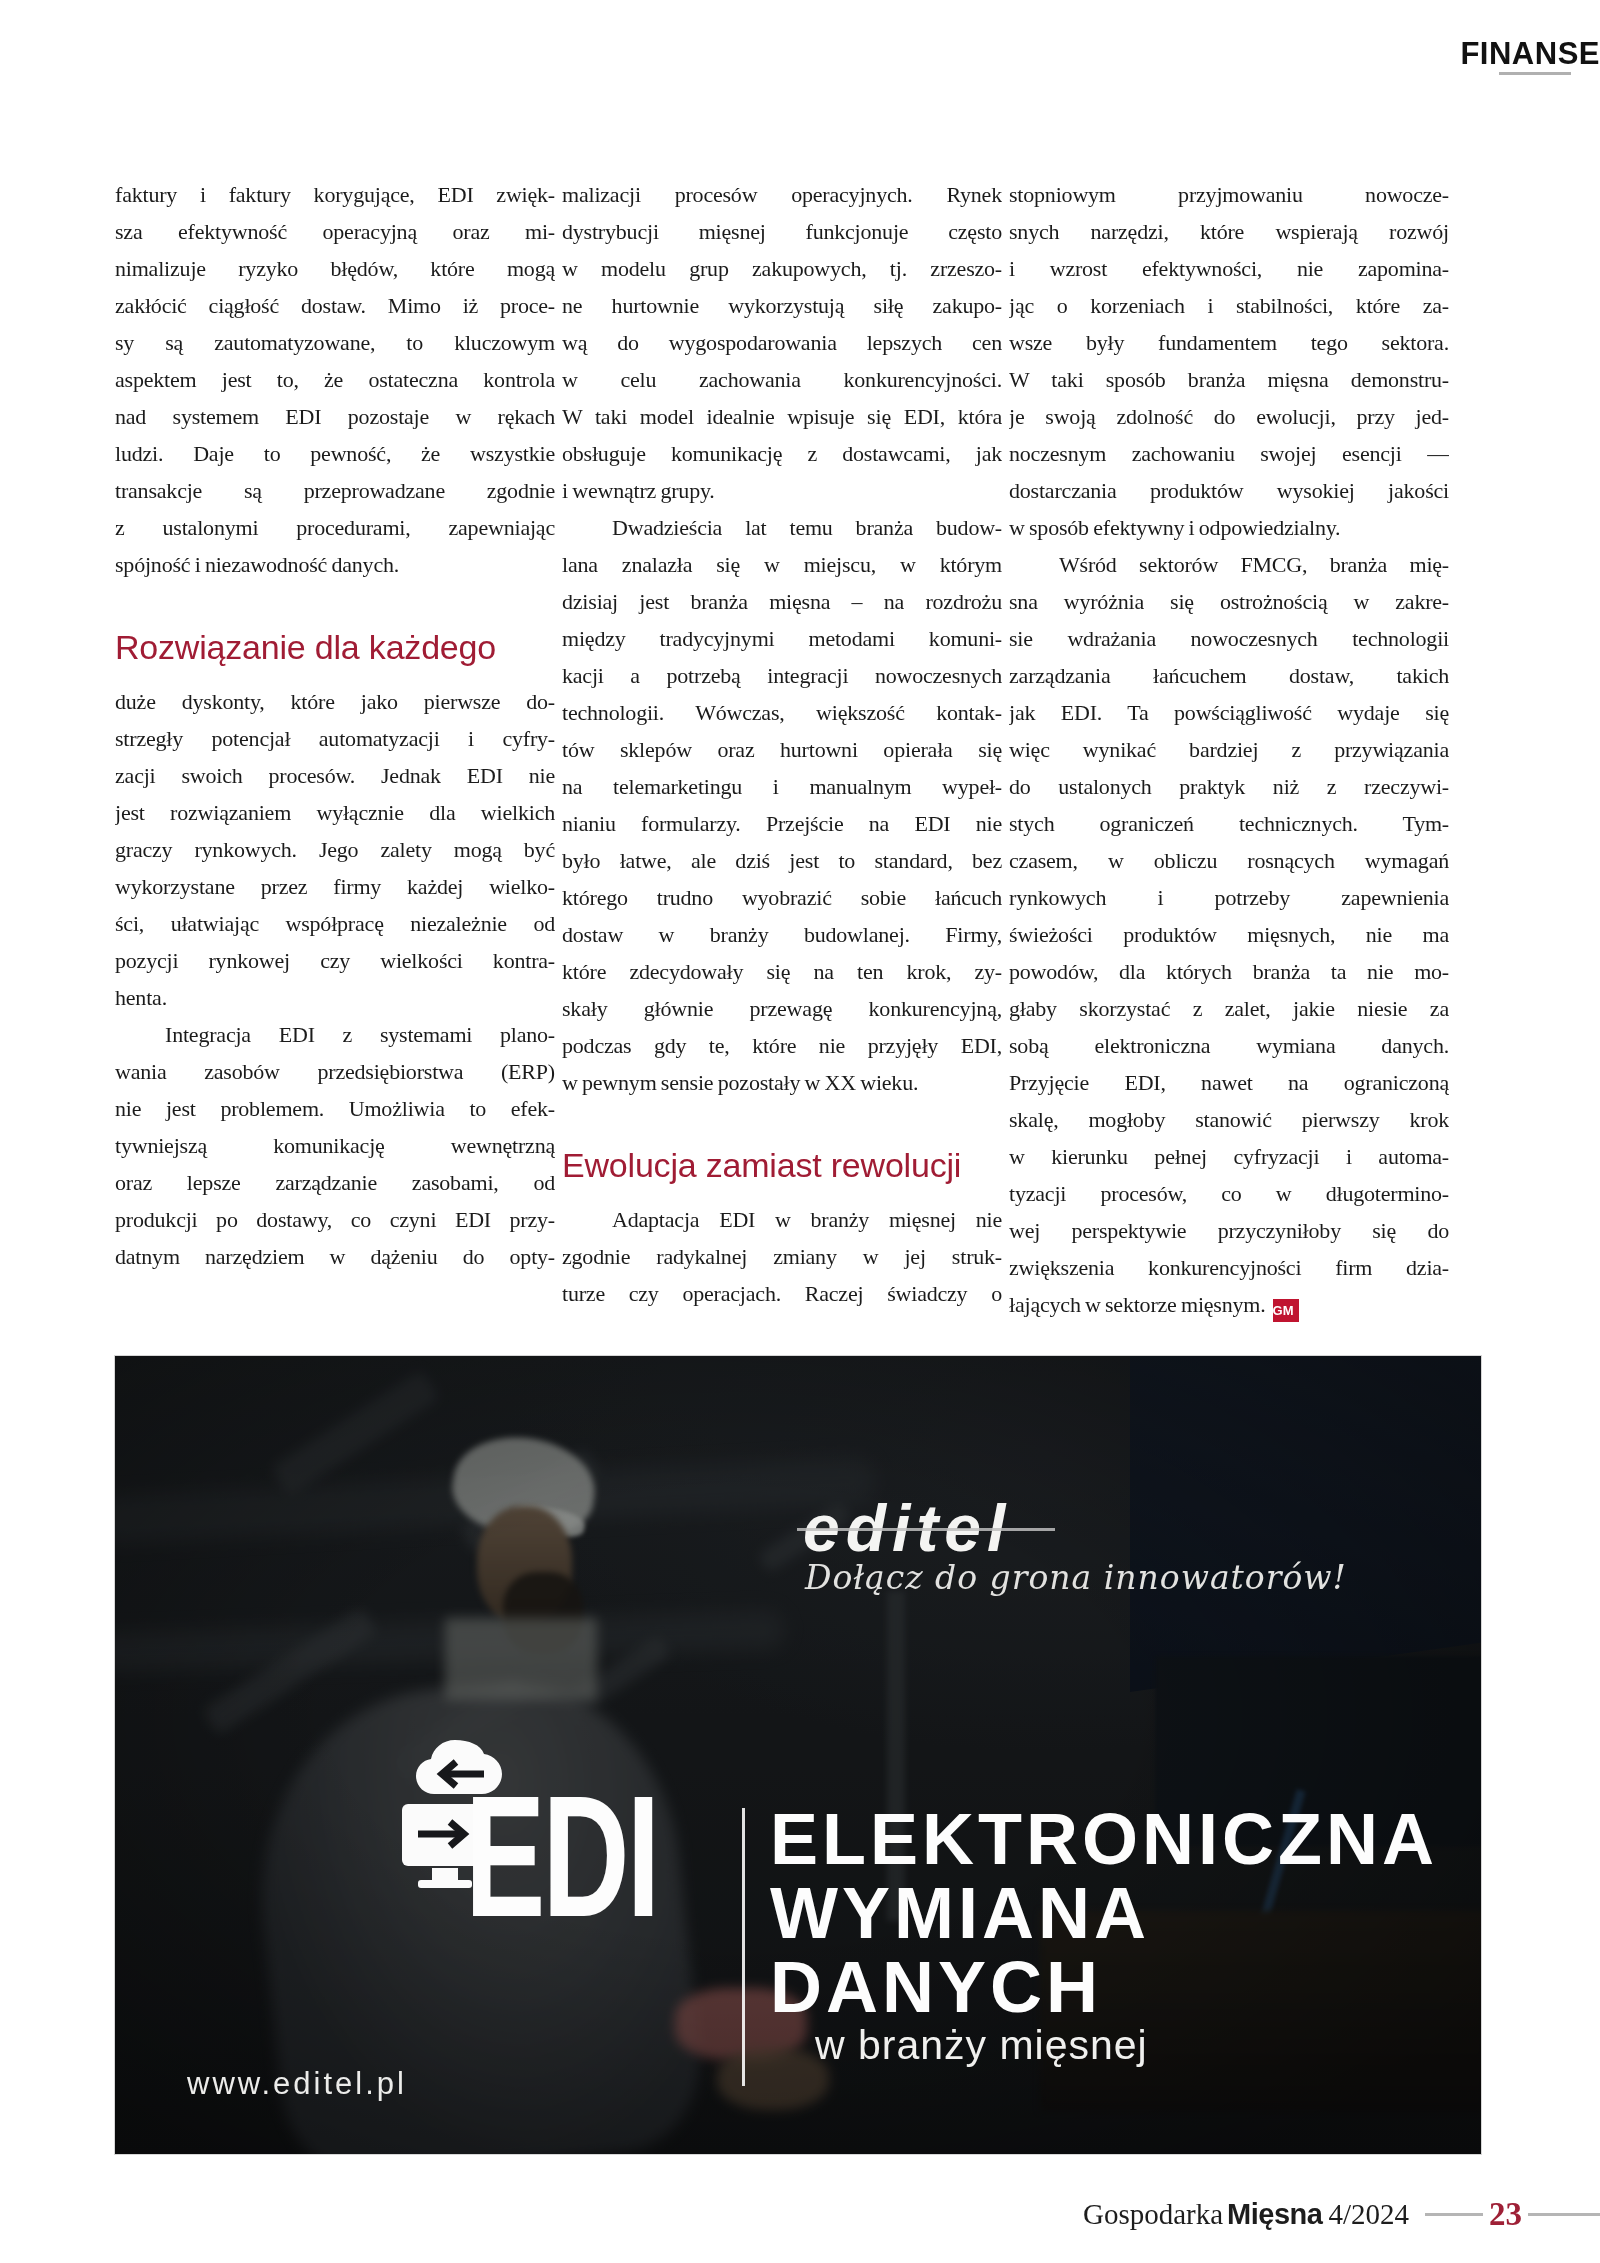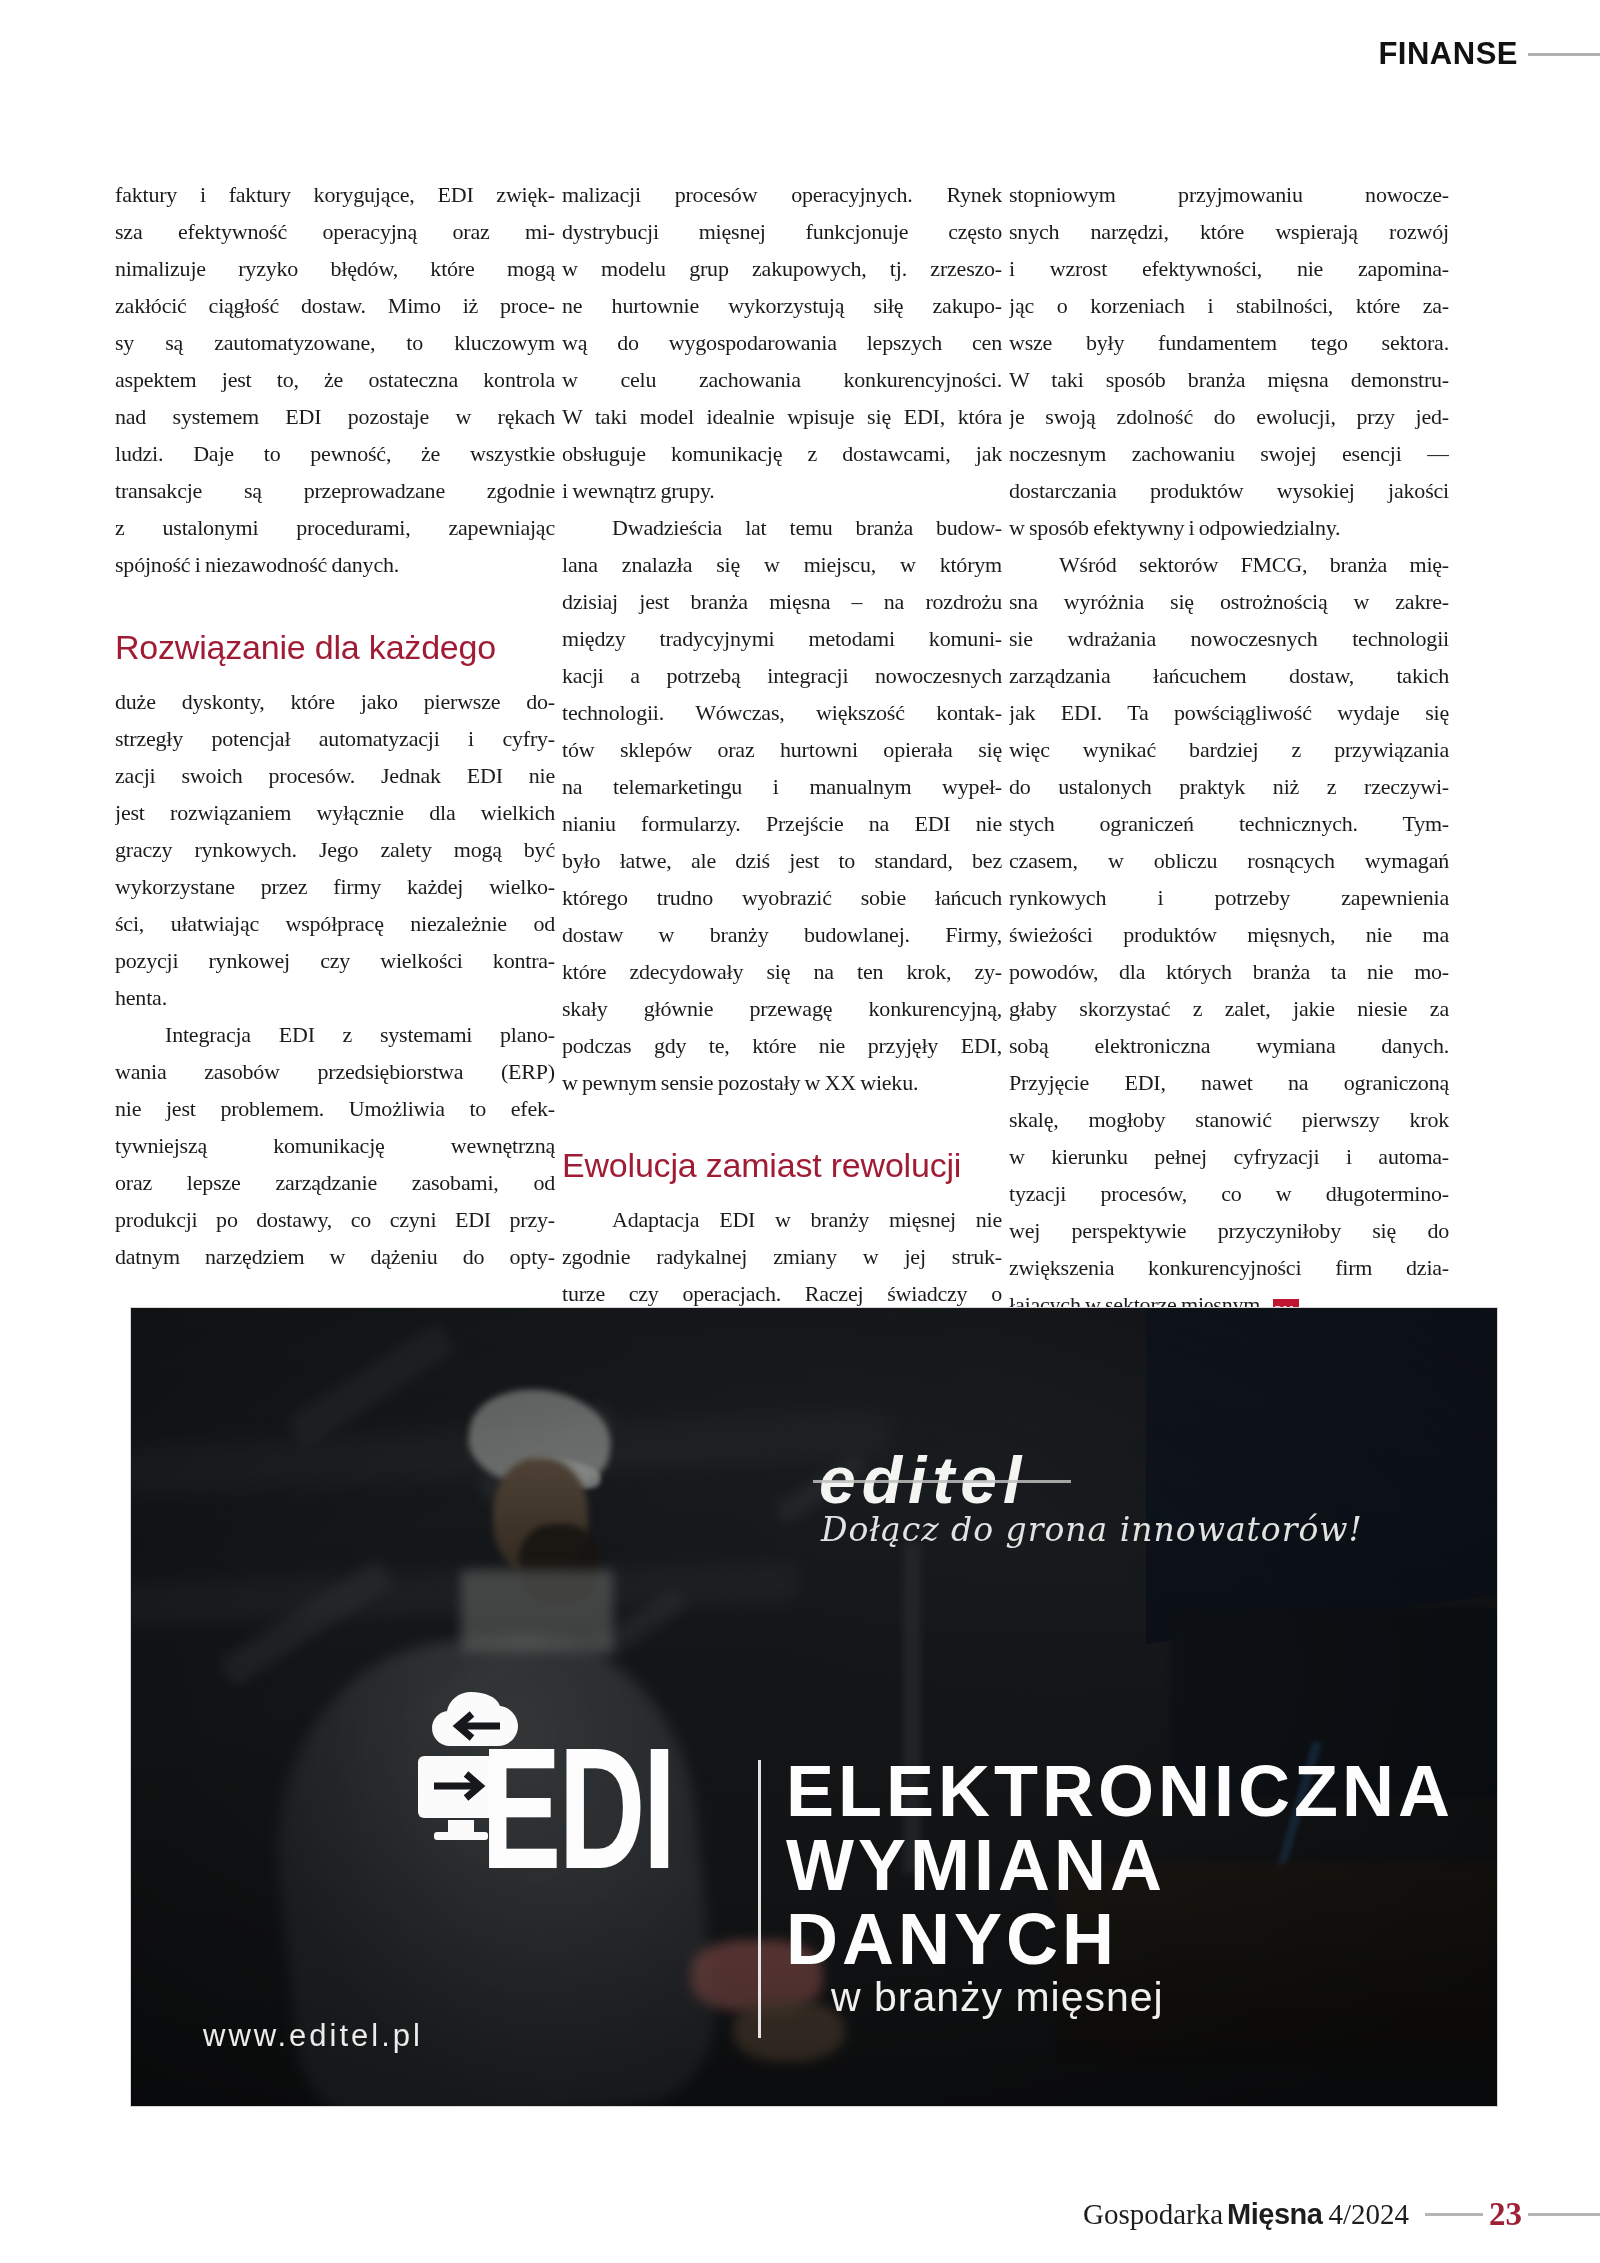--- a/index.html
+++ b/index.html
@@ -1,38 +1,38 @@
 <!DOCTYPE html>
 <html><head>
 <meta charset="utf-8">
 <style>
   html,body{margin:0;padding:0;background:#ffffff;}
   body{width:1600px;height:2263px;position:relative;font-family:"Liberation Serif",serif;color:#1b1b1b;overflow:hidden;}
 
   
-  .page-header{position:absolute;top:36px;right:0;display:flex;align-items:center;}
+  .page-header{position:absolute;top:36px;right:0;display:flex;align-items:center;flex-direction:column;}
   .section-label{font-family:"Liberation Sans",sans-serif;font-weight:700;font-size:31px;letter-spacing:.5px;color:#121212;}
   .header-rule{width:72px;height:3px;background:#b0b0b0;margin-left:10px;}
 
   
   .article{position:absolute;left:115px;top:176px;width:1366px;display:flex;gap:7px;}
   .col{width:440px;}
   .line{font-size:22px;line-height:37px;height:37px;letter-spacing:-0.2px;word-spacing:-1px;
         text-align:justify;text-align-last:justify;overflow:hidden;white-space:nowrap;}
   .line.plast{text-align-last:left;}
   .line.indent{text-indent:50px;}
   .h2{font-family:"Liberation Sans",sans-serif;font-size:34px;line-height:40px;color:#a01c34;
       margin:44px 0 16px 0;font-weight:400;letter-spacing:-0.2px;}
   .gm-mark{display:inline-block;width:26px;height:23px;background:#c01430;color:#fff;
            font-family:"Liberation Sans",sans-serif;font-weight:700;font-size:13px;line-height:23px;
            text-align:center;letter-spacing:0;margin-left:7px;vertical-align:-3px;text-indent:0;}
 
   
-  .ad{position:absolute;left:115px;top:1308px;width:1366px;height:798px;overflow:hidden;
-      background:#737373;outline:1px solid #d6d6d6;margin-left:16px;}
+  .ad{position:absolute;left:115px;top:1356px;width:1366px;height:798px;overflow:hidden;
+      background:#737373;outline:1px solid #d6d6d6;}
   .ad *{position:absolute;}
   .ad-base{inset:0;background:
      radial-gradient(900px 500px at 68% 12%, #24272c 0%, rgba(0,0,0,0) 60%),
      linear-gradient(180deg,#212428 0%,#1a1c1f 45%,#131416 100%);}
   .light{background:#42464a;filter:blur(6px);opacity:.5;transform:rotate(-33deg);border-radius:8px;}
   .l1{left:150px;top:60px;width:180px;height:34px;}
   .l2{left:340px;top:130px;width:150px;height:30px;}
   .l3{left:80px;top:300px;width:190px;height:30px;}
   .l4{left:270px;top:360px;width:150px;height:26px;}
   .l5{left:440px;top:310px;width:120px;height:24px;}

